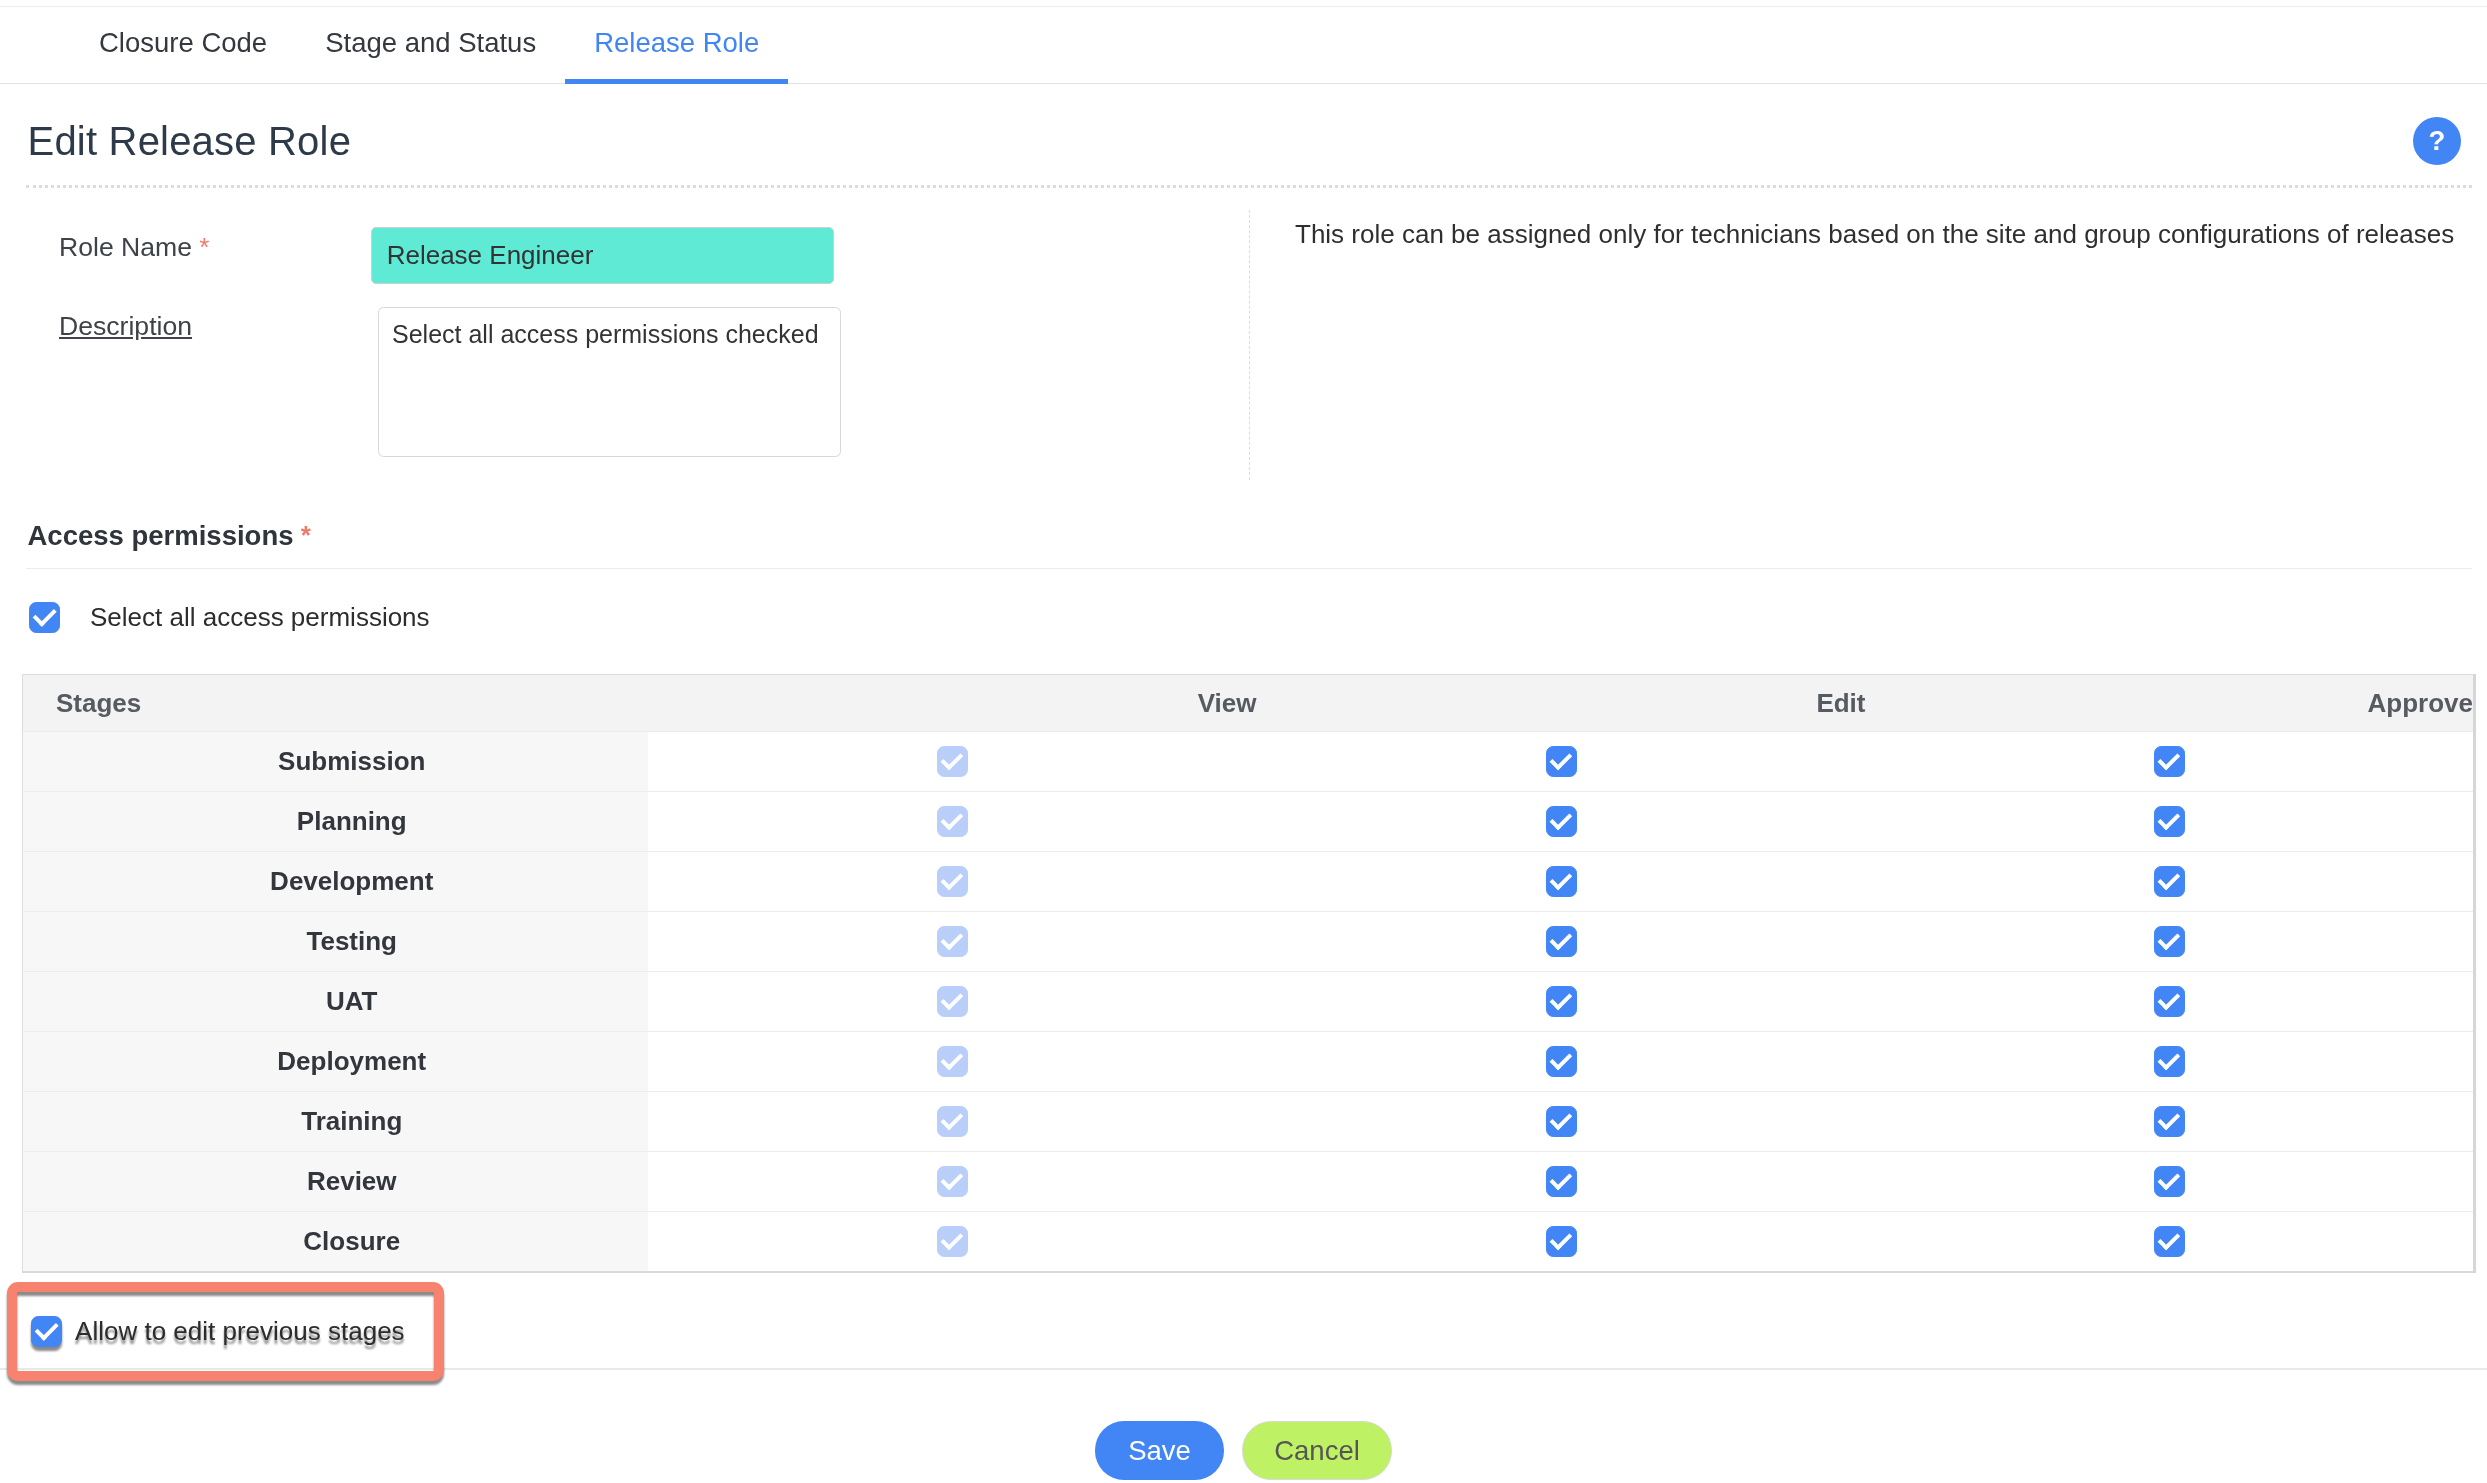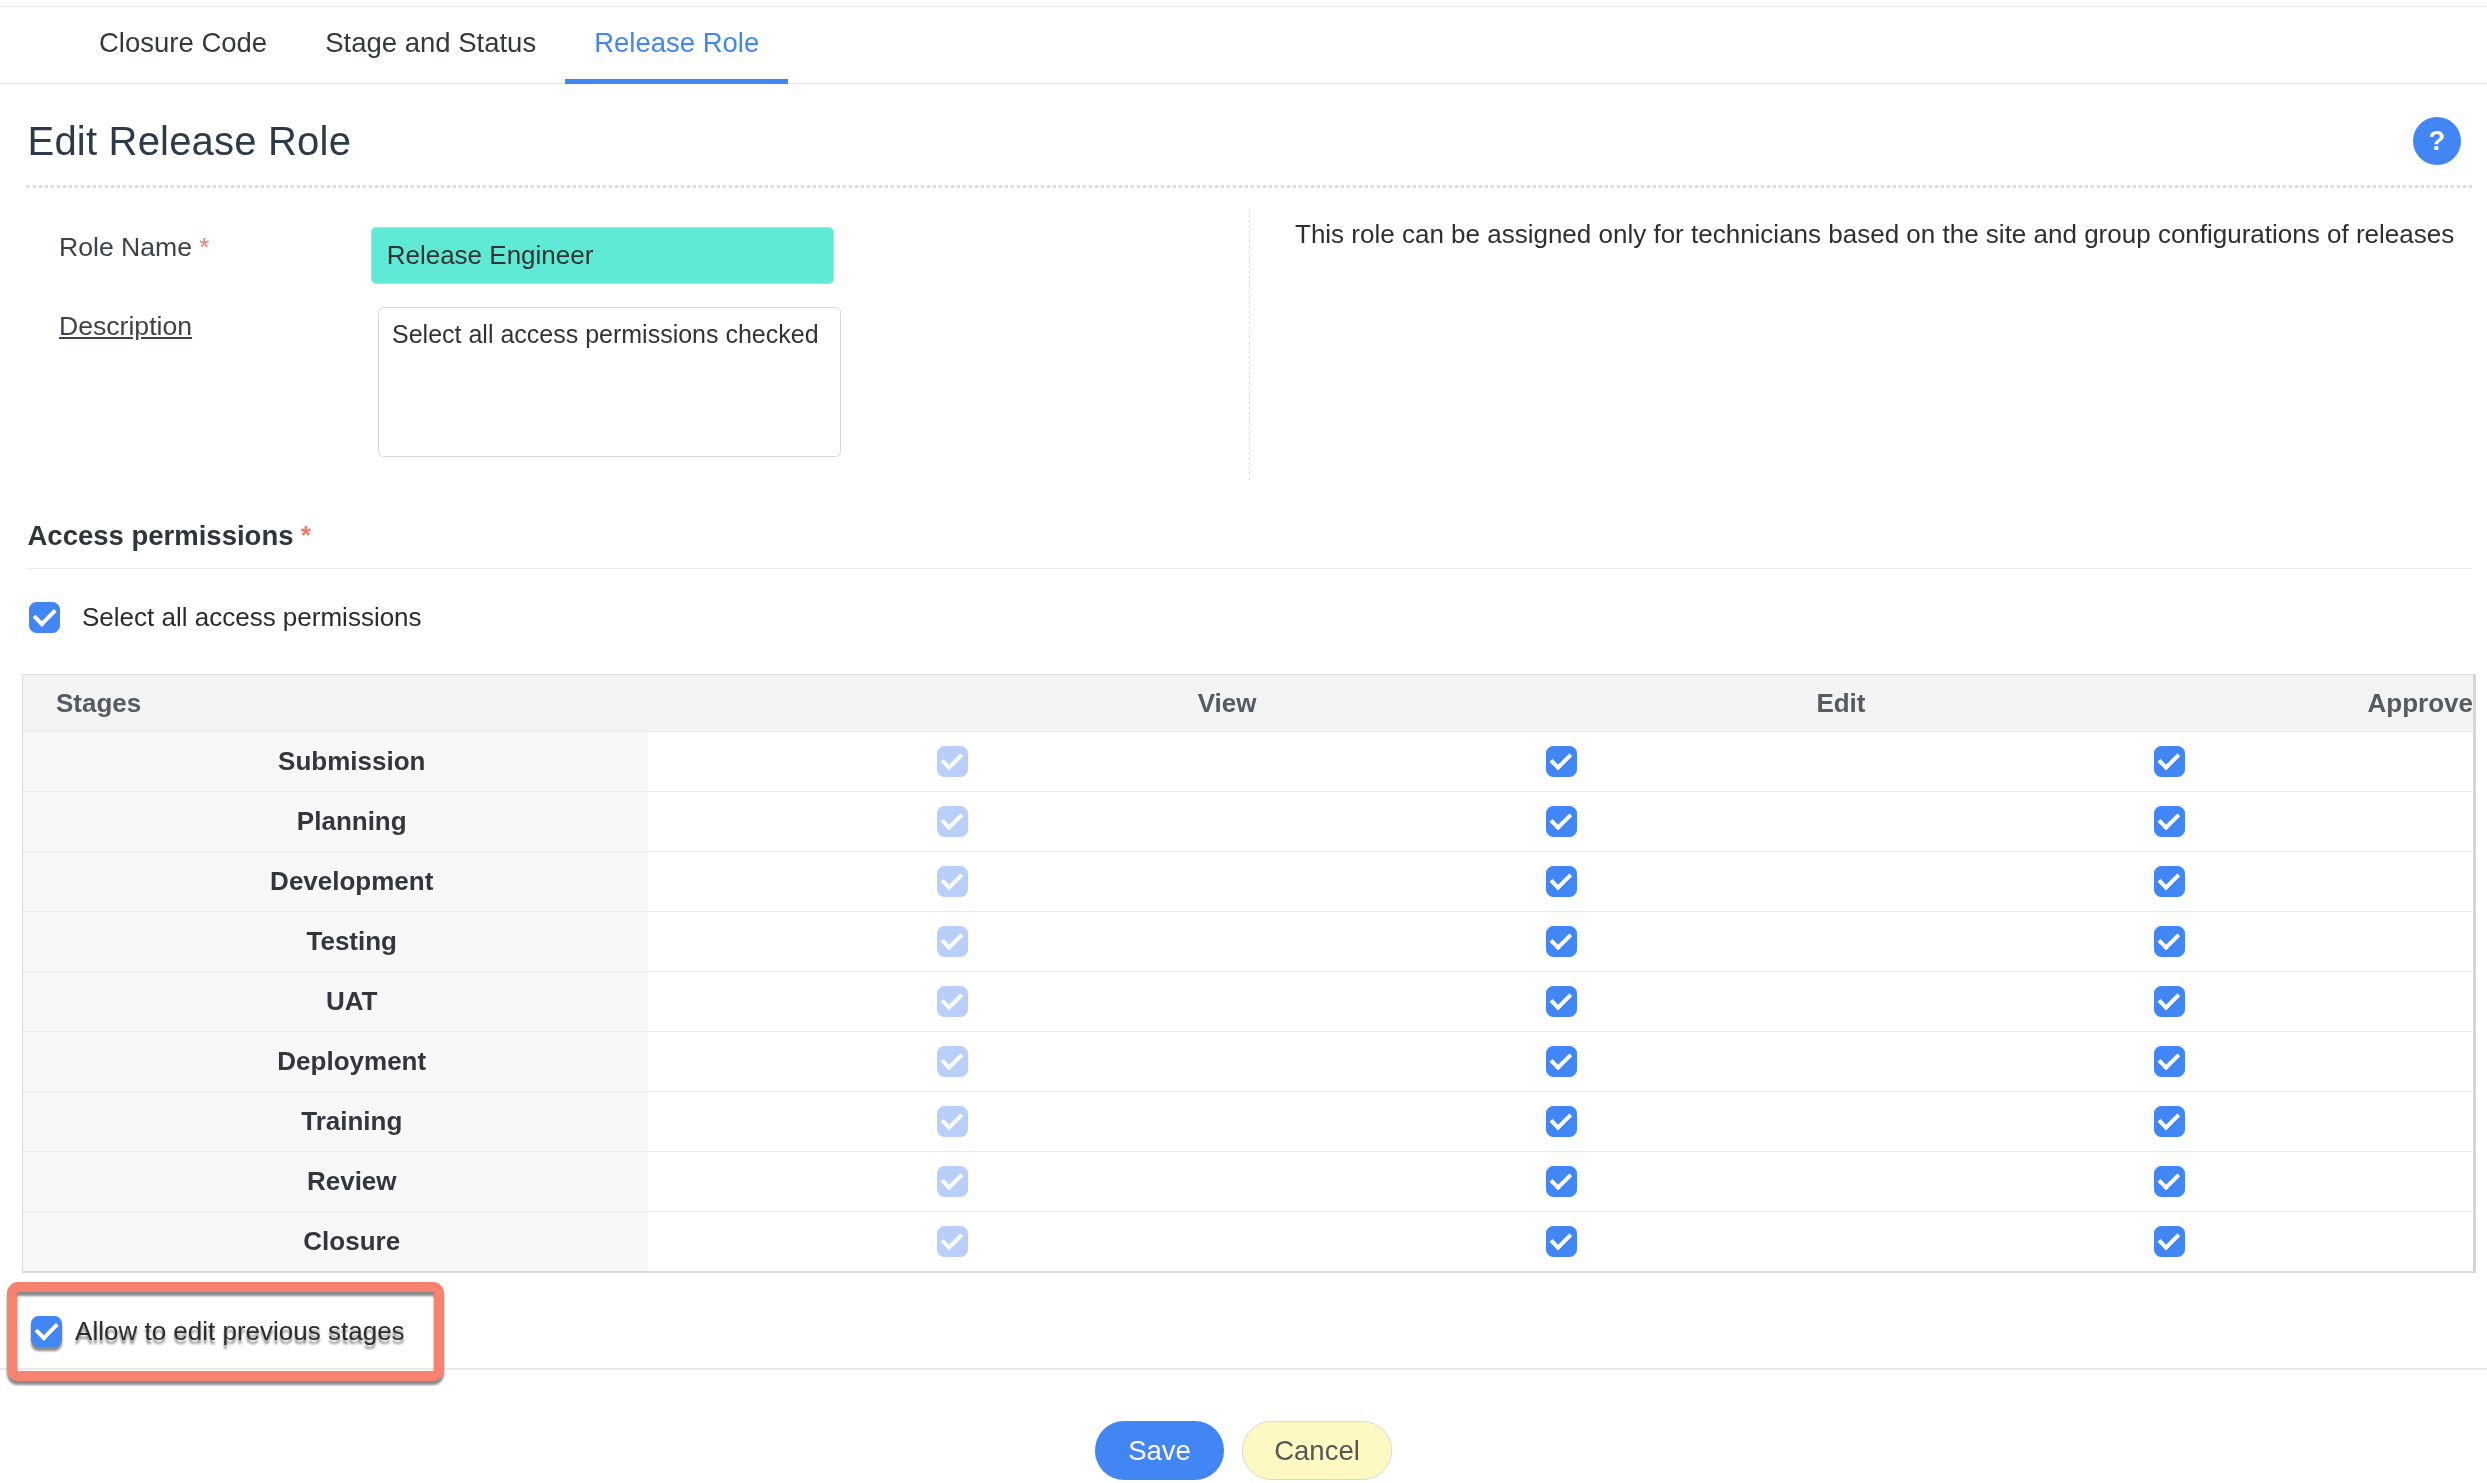--- a/index.html
+++ b/index.html
@@ -88,21 +88,21 @@
   
   .section-heading {
     margin: 27.5px 0 0 27.5px;
     font-size: 27.5px; font-weight: 700; color: #2f353b;
     display: flex; align-items: center;
   }
   .section-divider { margin: 16.5px 14.7px 0 26px; border-bottom: 1.8px solid #ececec; }
 
   .selectall-row {
     margin: 31px 0 0 29px;
-    display: flex; align-items: center; gap: 22px;
+    display: flex; align-items: center; gap: 30px;
     height: 35px;
   }
   .cb-label { font-size: 26px; color: #2c2c2c; }
 
   
   .cb {
     width: 31px; height: 31px; border-radius: 7.3px;
     background: #fff; border: 1.8px solid #bbb;
     display: inline-flex; align-items: center; justify-content: center;
     cursor: pointer; flex: none;
@@ -152,21 +152,21 @@
 
   
   .actions { display: flex; justify-content: center; gap: 18.3px; margin-top: 22px; }
   .btn {
     height: 59px; border-radius: 29px;
     font-family: inherit; font-size: 27.5px;
     display: flex; align-items: center; justify-content: center;
     cursor: pointer; border: none;
   }
   .btn-save { background: var(--accent); color: #fff; padding: 16px 33px; min-width: 117px; }
-  .btn-cancel { background: #fef9c3; color: #565656; border: 1.8px solid #d9d9d9; padding: 0 31px; text-align: right; }
+  .btn-cancel { background: #bef264; color: #565656; border: 1.8px solid #d9d9d9; padding: 0 31px; text-align: right; }
 </style>
 </head>
 <body>
 
 <div class="top-hairline"></div>
 
 <div class="tabbar">
   <div class="tab">Closure Code</div>
   <div class="tab">Stage and Status</div>
   <div class="tab active">Release Role</div>

